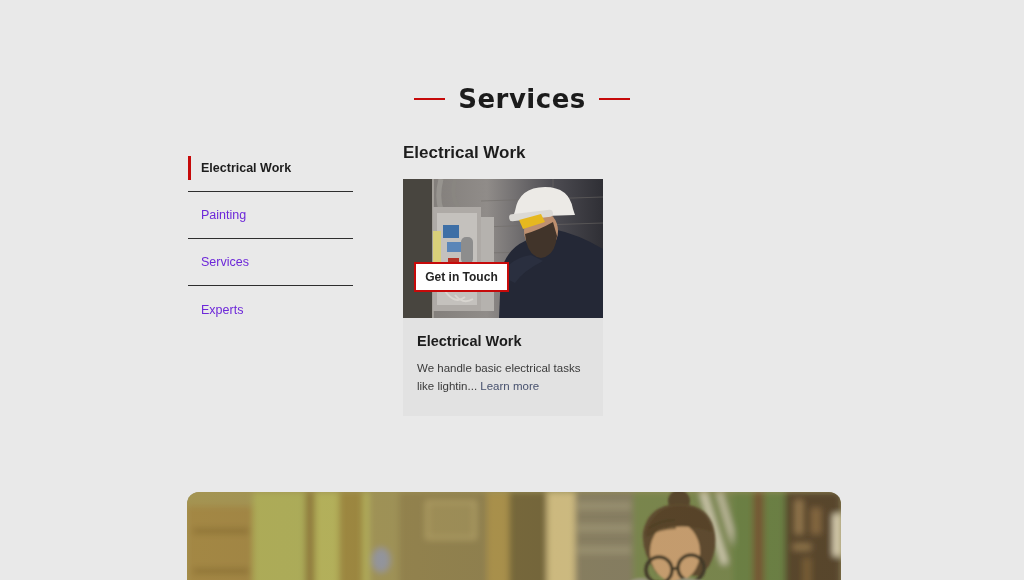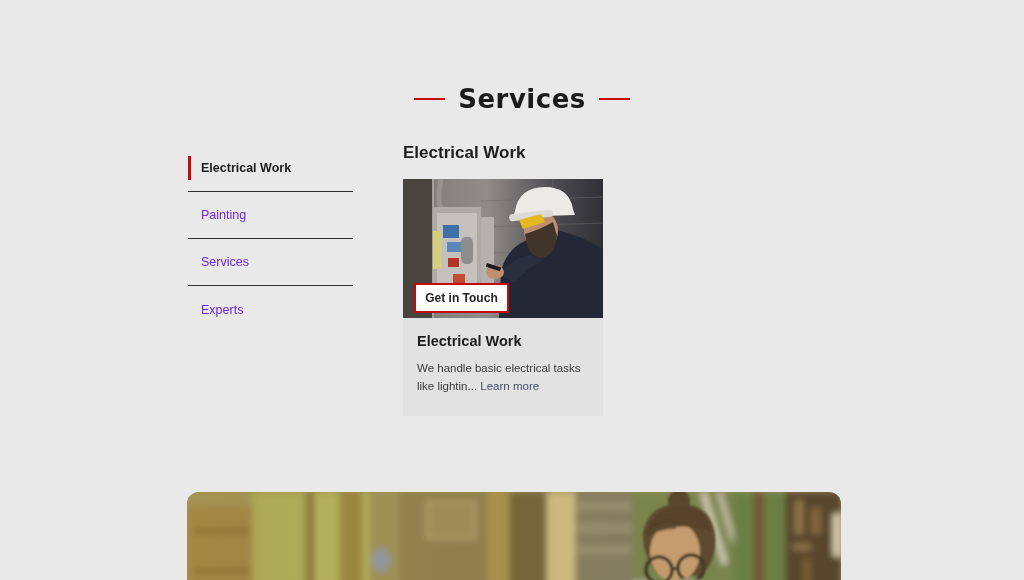--- a/index.html
+++ b/index.html
@@ -48,21 +48,21 @@
 
   
   .detail-heading {
     position:absolute; left:403px; top:143px; margin:0;
     font-size:17px; font-weight:bold; color:#1d1d1d;
   }
   .card { position:absolute; left:403px; top:179px; width:200px; }
   .card-media { position:relative; width:200px; height:139px; overflow:hidden; background:#6f6c6a; }
   .card-media svg { display:block; }
   .cta-btn {
-    position:absolute; left:11px; bottom:5px; width:95px; height:30px;
+    position:absolute; left:11px; bottom:26px; width:95px; height:30px;
     background:#ffffff; border:2px solid var(--accent); color:#242424;
     font-family:"Liberation Sans", sans-serif; font-size:12px; font-weight:bold;
     cursor:pointer; padding:0;
   }
   .card-body { background:#e2e2e2; padding:15px 14px 21px; }
   .card-title { margin:0 0 10px; font-size:14.5px; font-weight:bold; color:#1d1d1d; }
   .card-text { margin:0; font-size:11.5px; line-height:1.57; color:#3a3a3a; }
   .learn-more { color:var(--link); text-decoration:none; cursor:pointer; }
 
   

